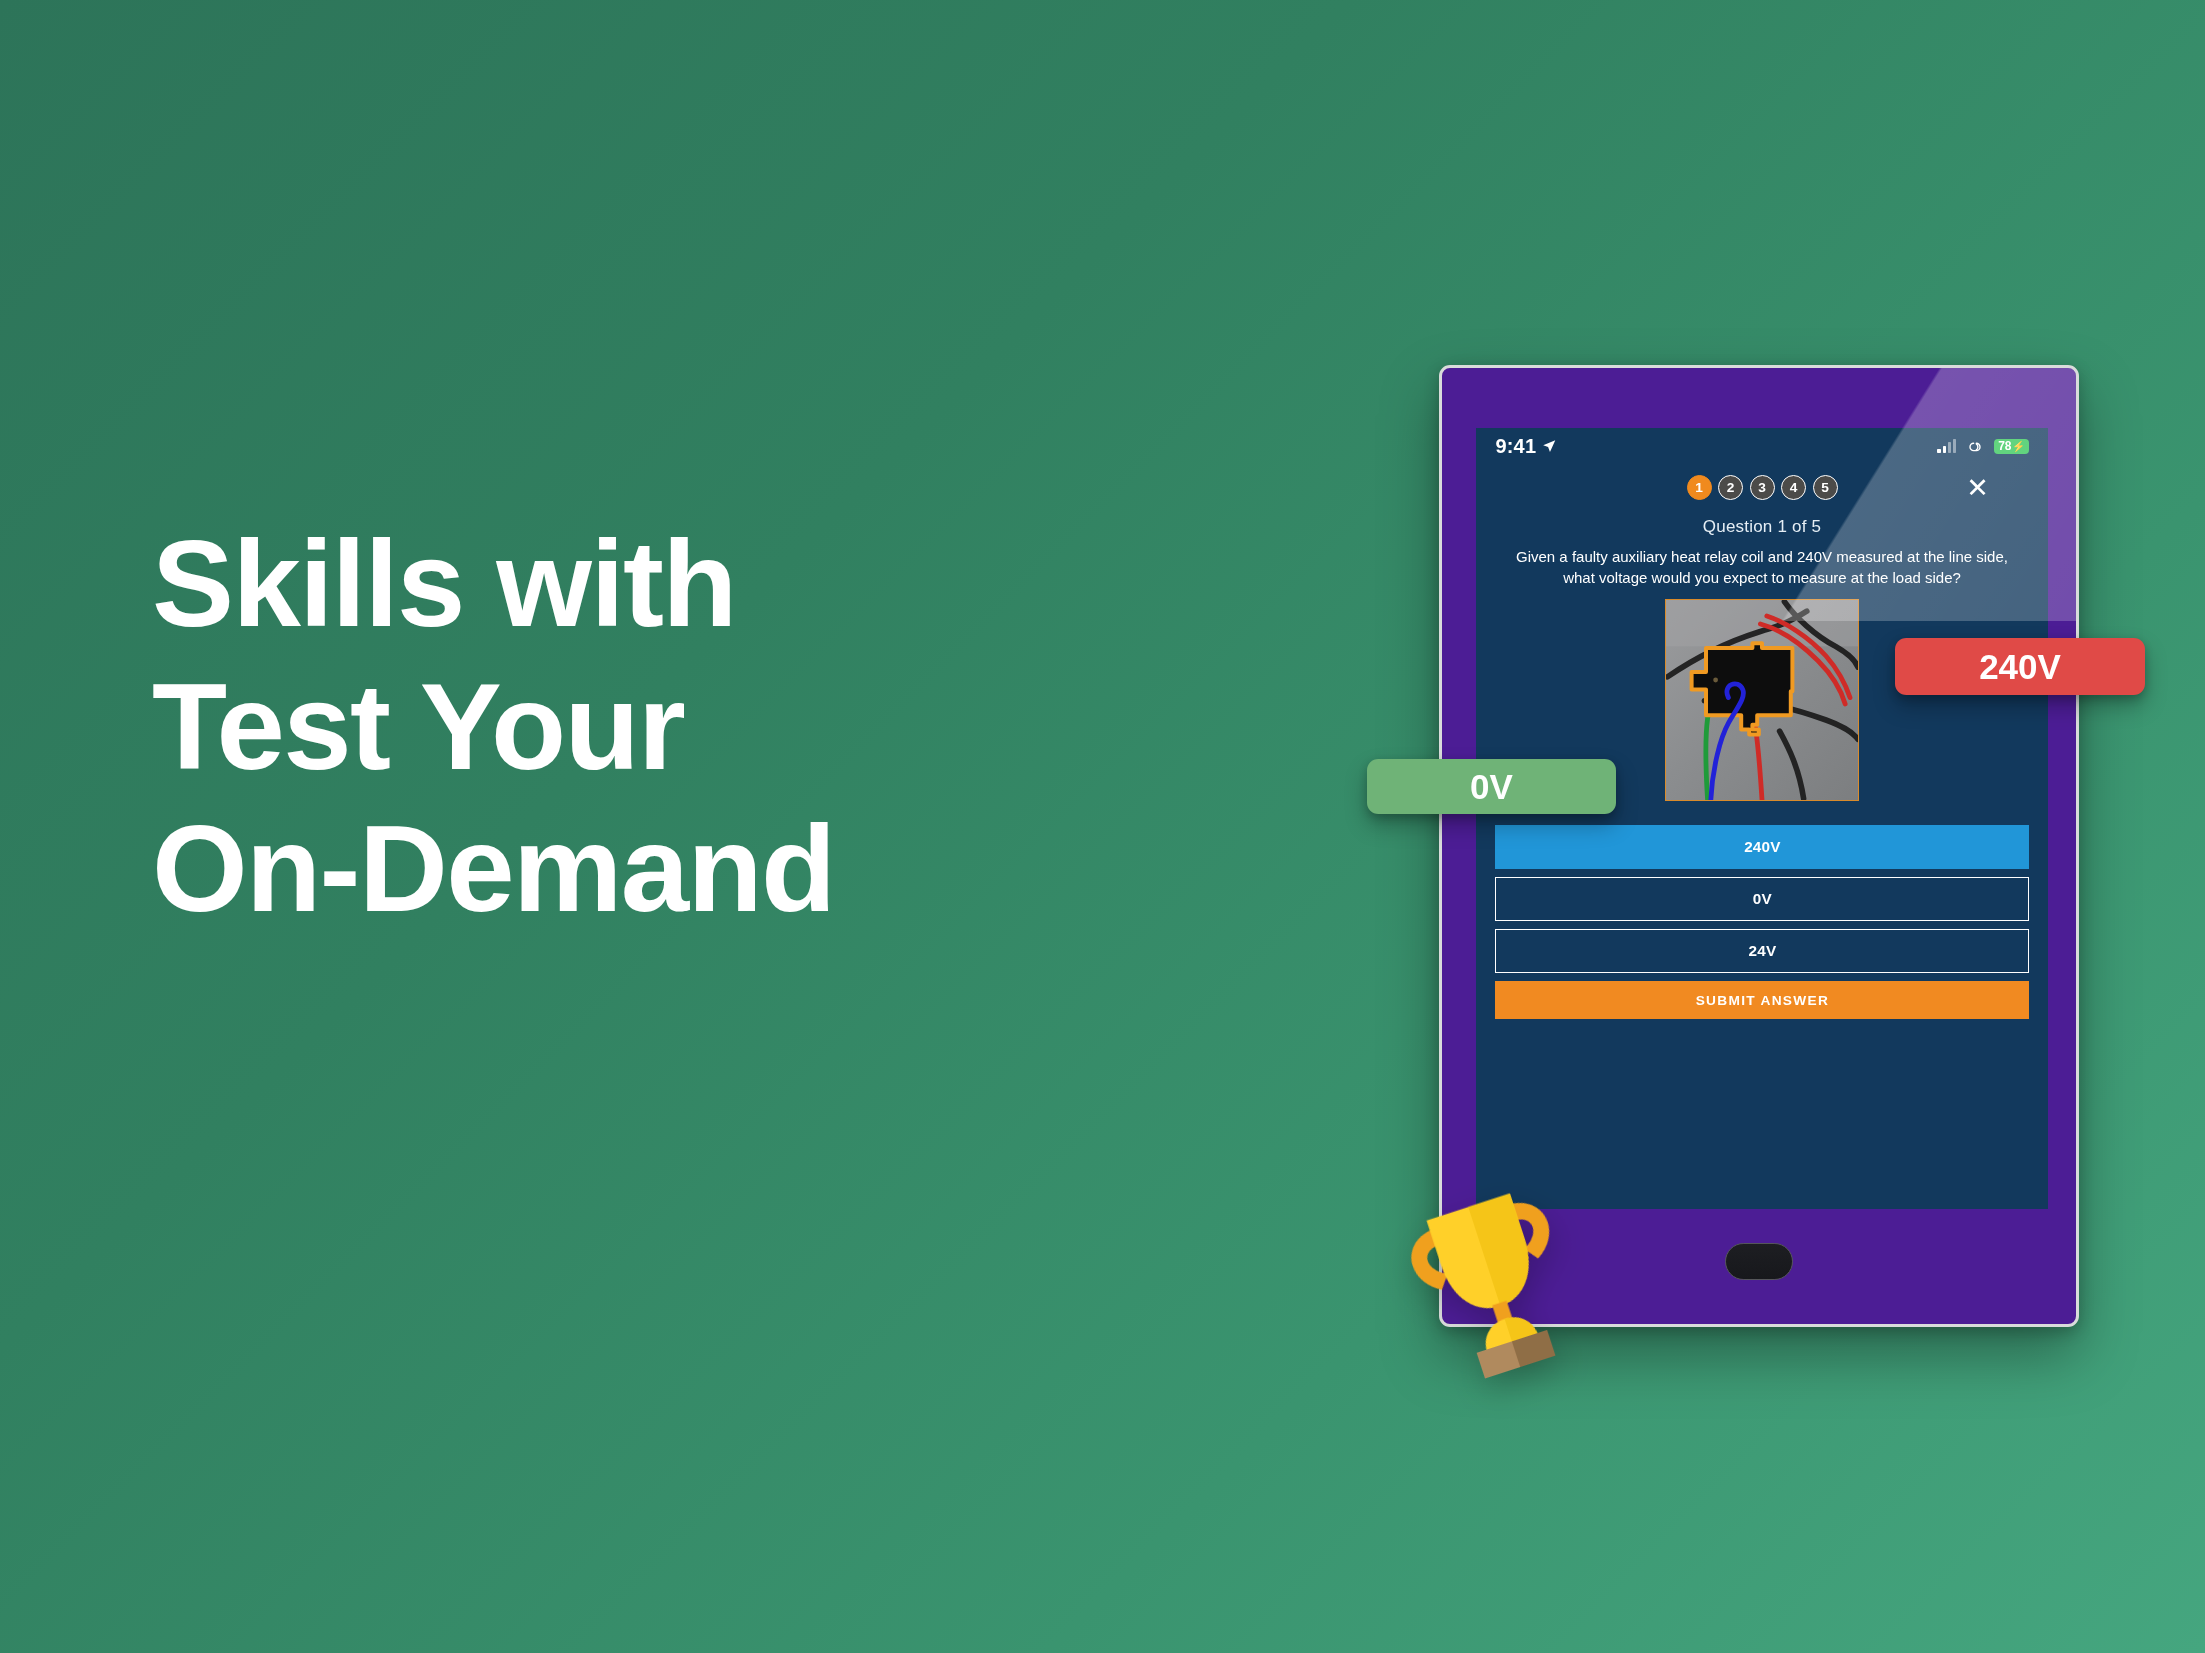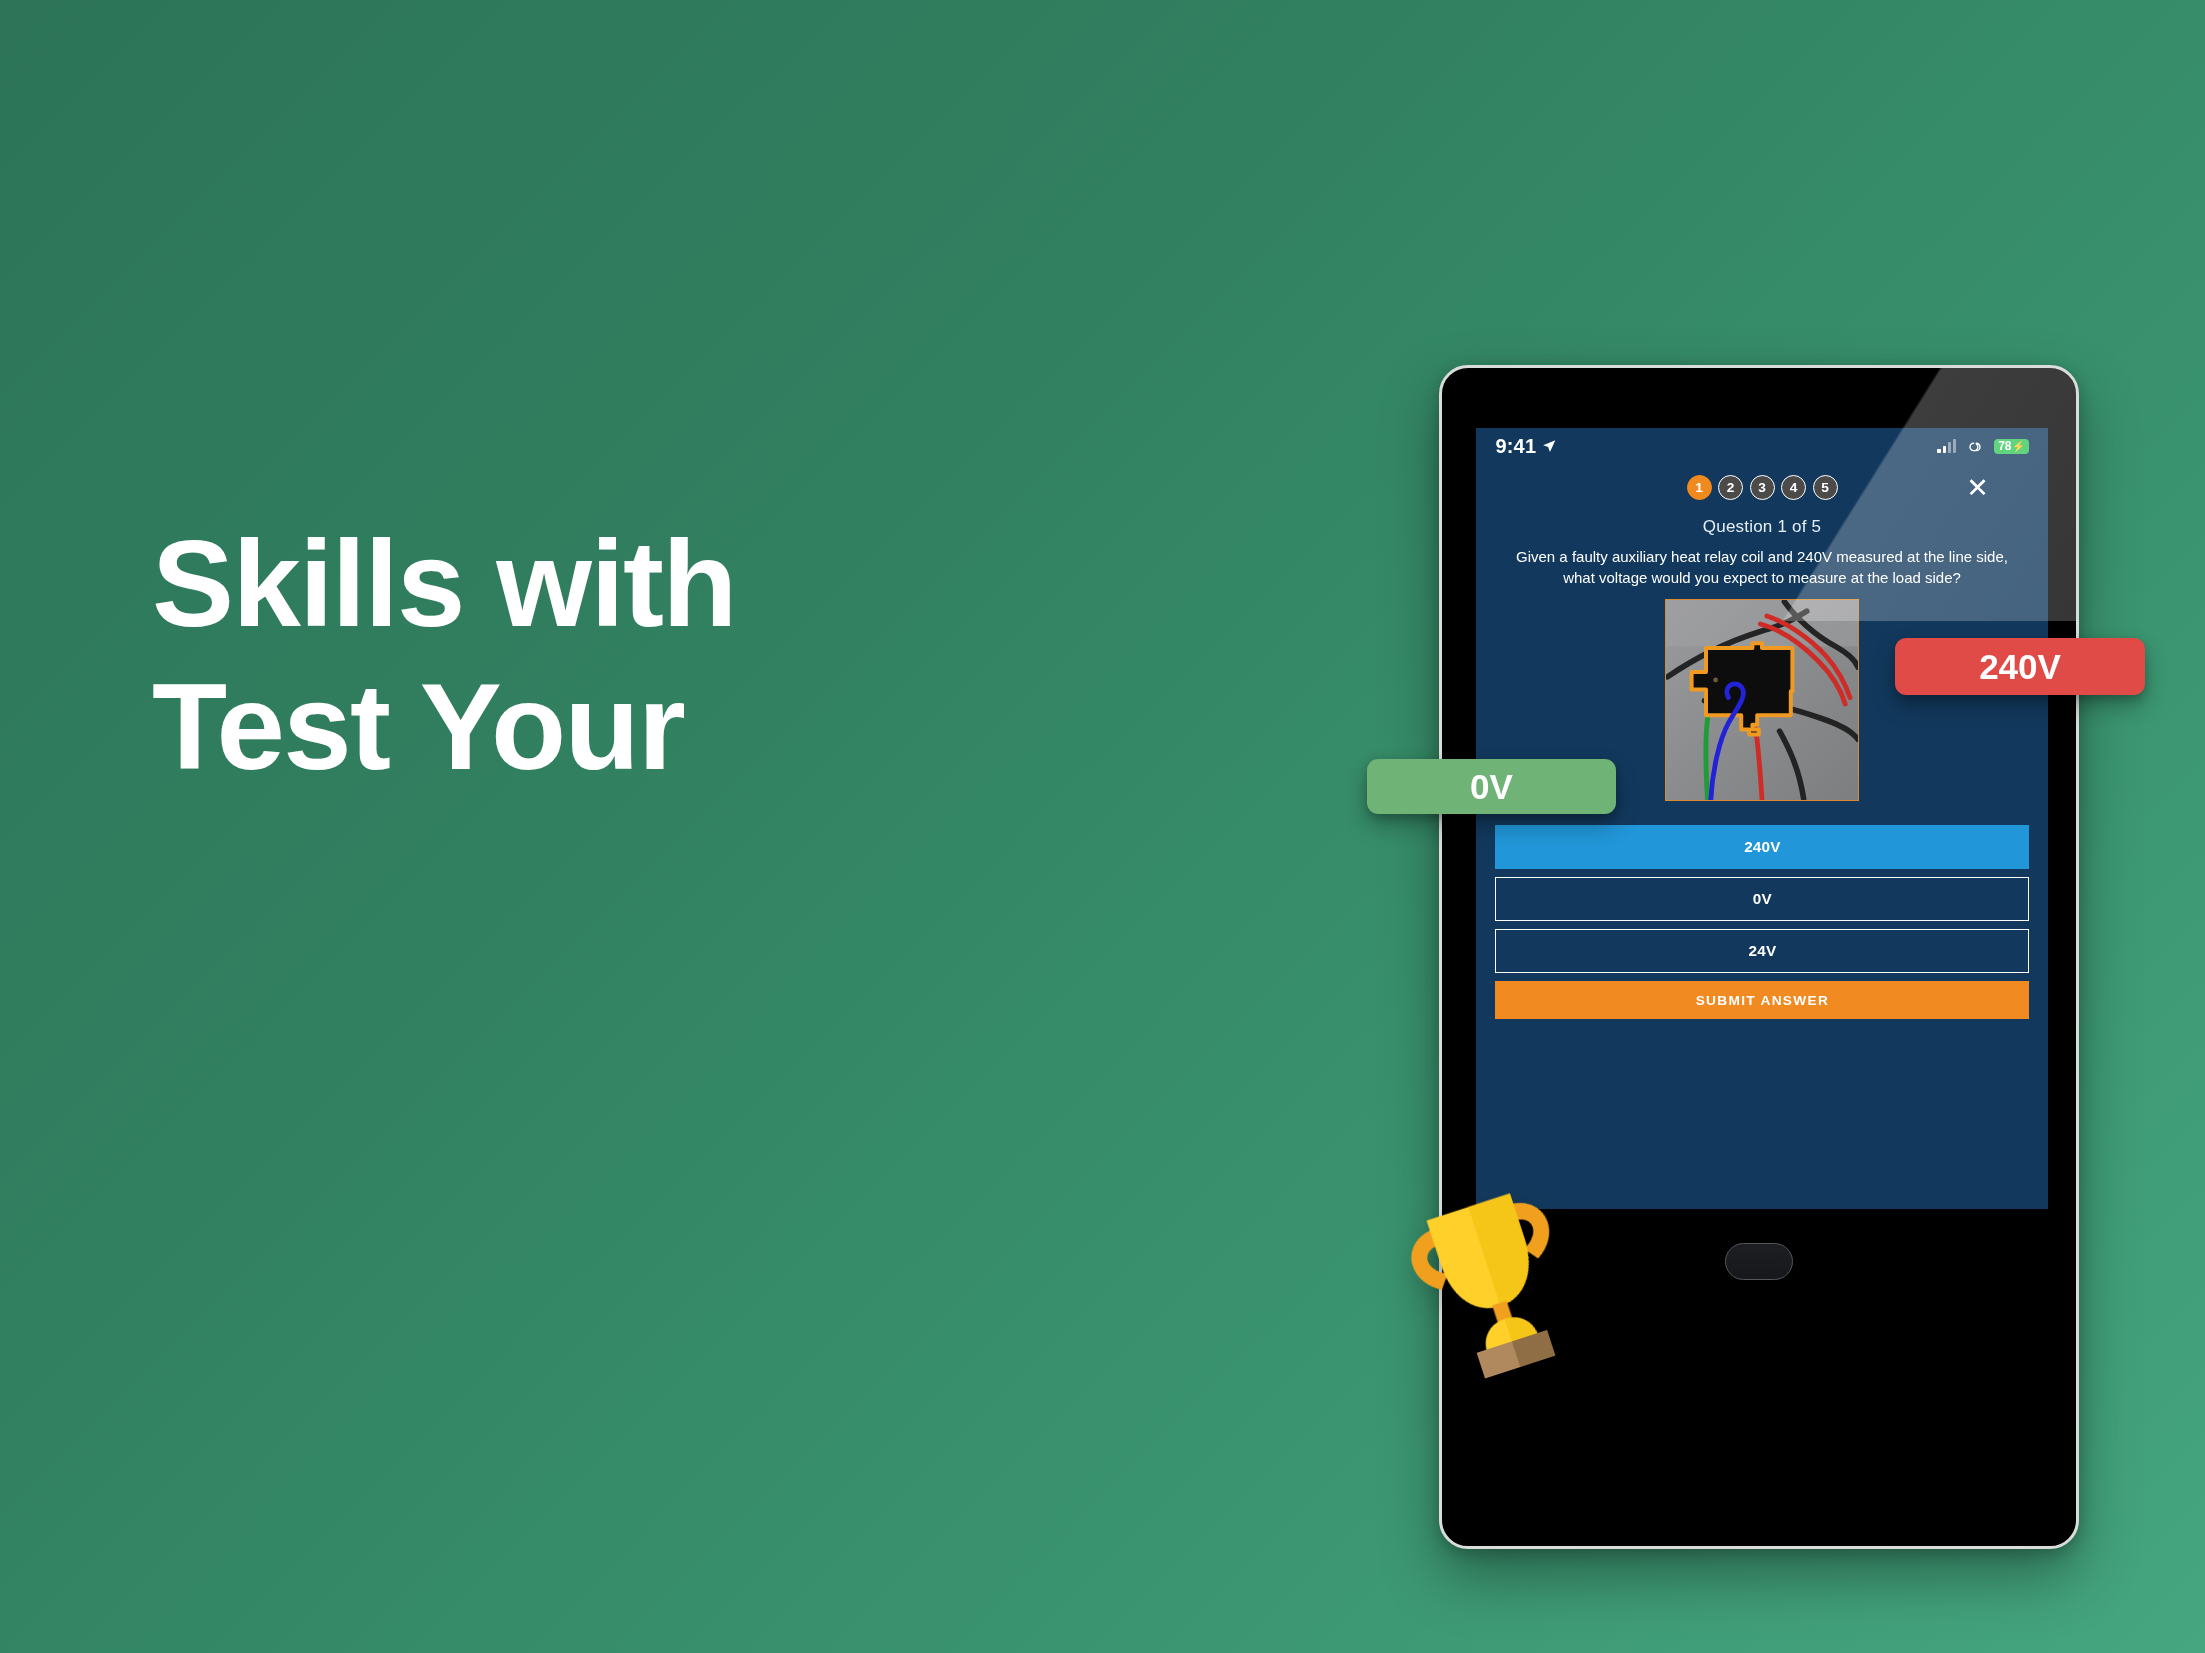--- a/index.html
+++ b/index.html
@@ -20,23 +20,23 @@
     font-size:123px;
     line-height:1.16;
     letter-spacing:-1.6px;
   }
   #headline .hl-line { display:block; white-space:nowrap; }
 
   
   #tablet {
     position:absolute;
     left:1439px; top:365px;
-    width:640px; height:1184px;
-    border-radius:29px;
-    background:#000000;
+    width:640px; height:962px;
+    border-radius:11px;
+    background:#4c1d95;
     border:3.2px solid #d9dcdb;
     box-shadow: 0 27.4px 57px rgba(0,0,0,0.34), 0 4.8px 14.5px rgba(0,0,0,0.22);
     overflow:hidden;
   }
   
   #tablet-glare {
     position:absolute; top:-4.8px; right:-4.8px;
     width:347px; height:258px;
     background:linear-gradient(122deg, rgba(255,255,255,0) 41%, rgba(255,255,255,0.24) 41.6%, rgba(255,255,255,0.21) 100%);
     pointer-events:none;
@@ -176,20 +176,21 @@
     filter: drop-shadow(0 13px 16px rgba(0,0,0,0.22));
   }
   #trophy svg { width:100%; height:100%; display:block; }
 </style>
 </head>
 <body>
 
 <div id="headline">
   <span class="hl-line">Skills with</span>
   <span class="hl-line">Test Your</span>
+  <span class="hl-line">On-Demand</span>
 </div>
 
 <div id="tablet">
   <div id="tablet-glare"></div>
 
   <div id="screen">
 
     <div id="statusbar">
       <div id="status-left">
         <span id="clock">9:41</span>

